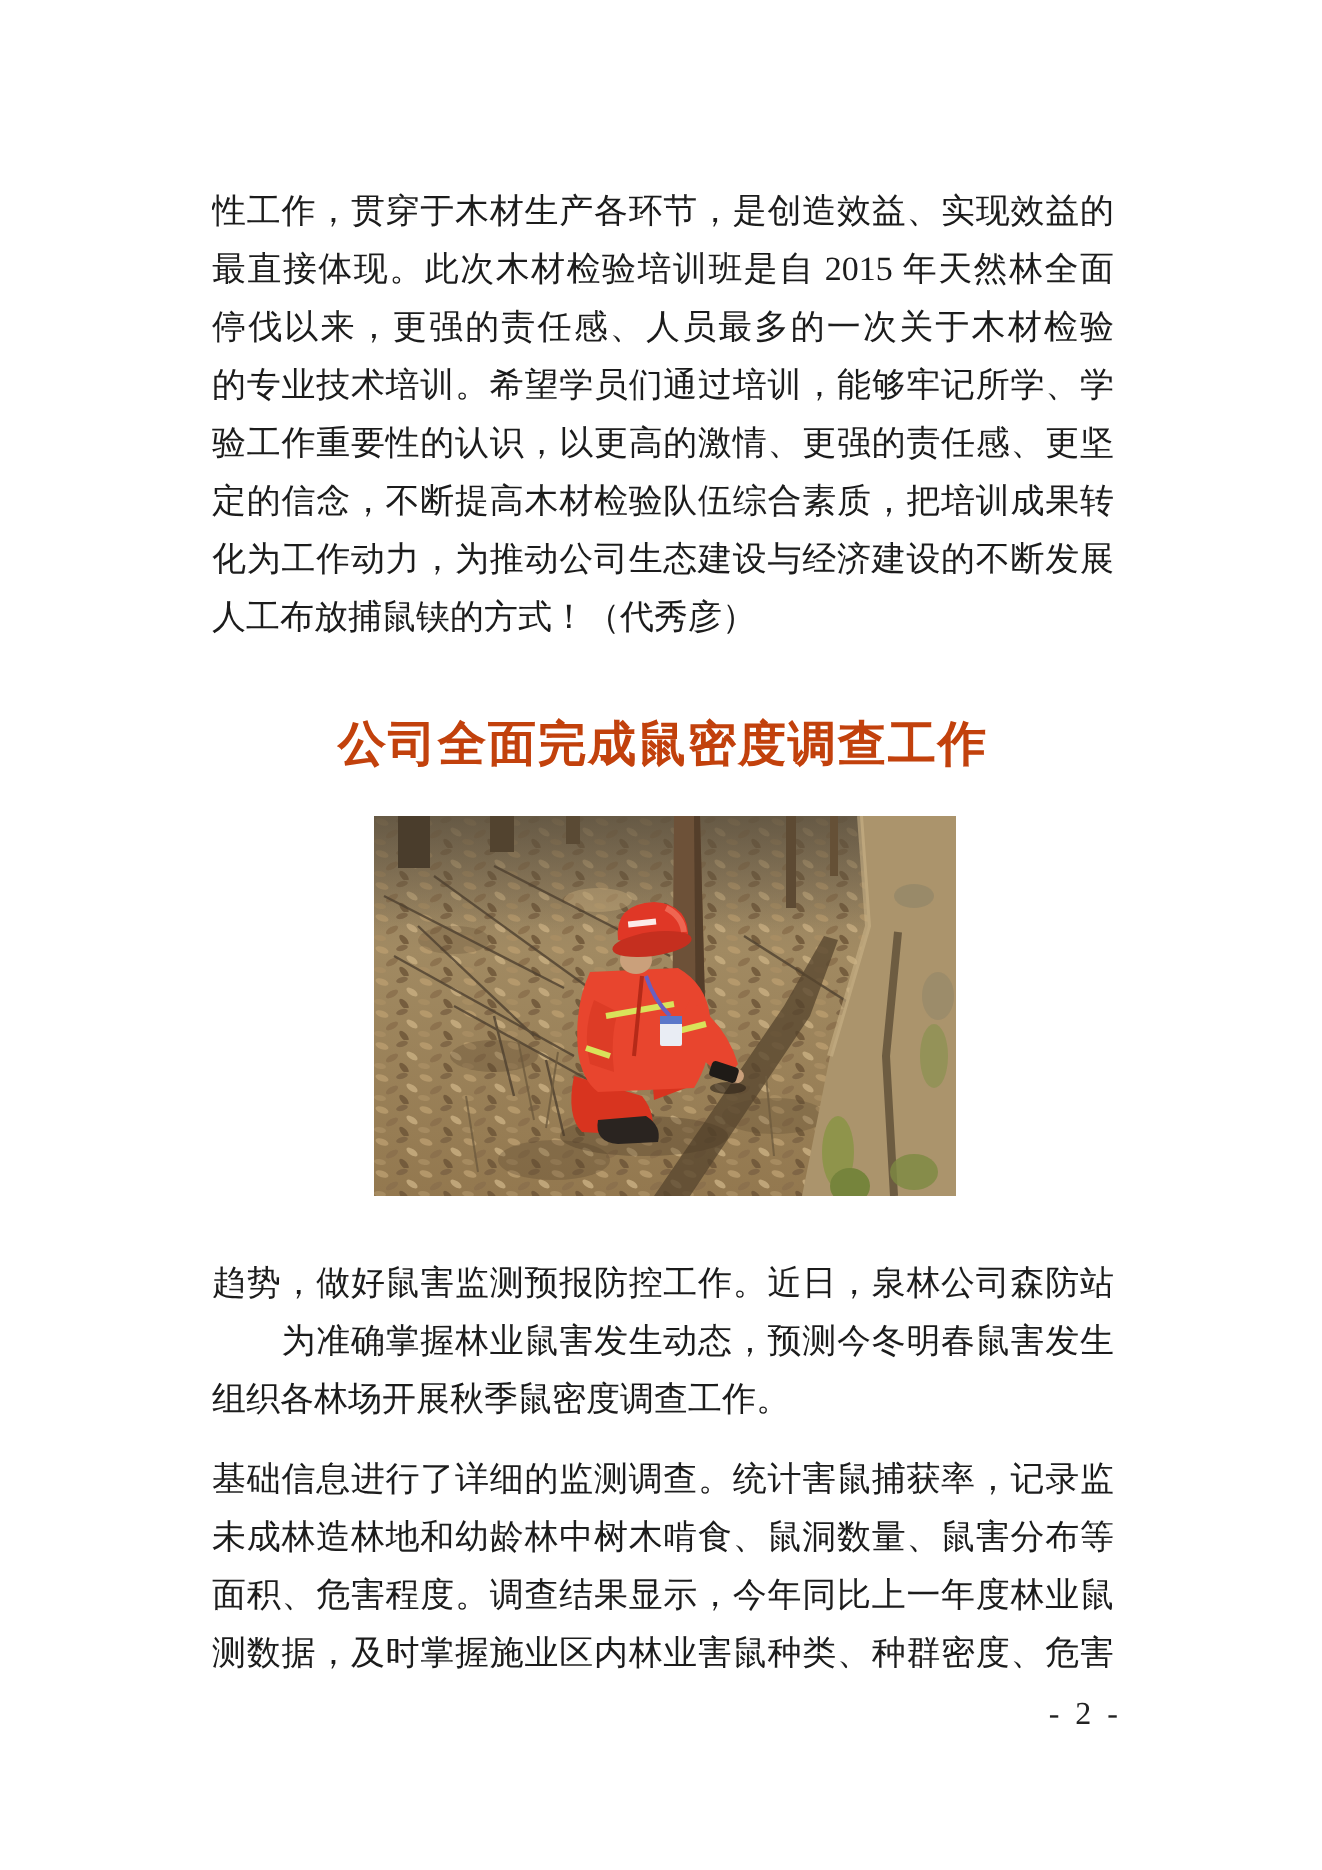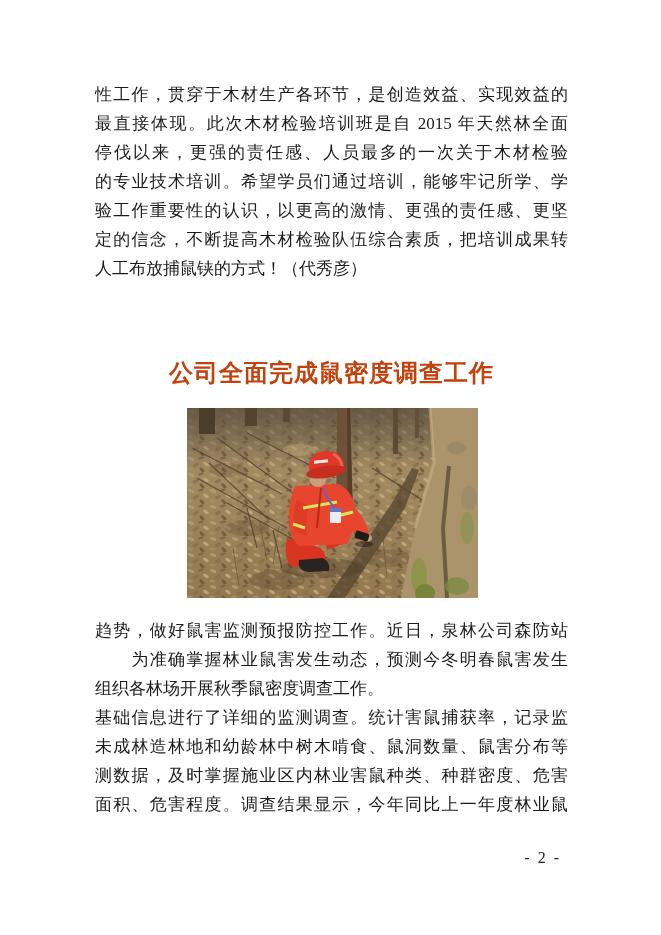--- a/index.html
+++ b/index.html
@@ -12,21 +12,21 @@
     color: #1c1c1c;
     overflow: hidden;
   }
   .textblock {
     position: absolute;
     left: 95px;
     width: 473px;
     font-size: 17px;
     line-height: 29px;
   }
-  .para { margin: 0; padding: 0; }
+  .para { margin: 11px; padding: 0; }
   .line {
     height: 29px;
     overflow: hidden;
     text-align: justify;
     text-align-last: justify;
   }
   .line.last { text-align-last: left; }
   .article-title {
     position: absolute;
     left: 95px;
@@ -70,20 +70,21 @@
 <div class="page">
 
   <div class="textblock" style="top:80px;">
     <div class="para">
         <div class="line">性工作，贯穿于木材生产各环节，是创造效益、实现效益的</div>
         <div class="line">最直接体现。此次木材检验培训班是自 2015 年天然林全面</div>
         <div class="line">停伐以来，更强的责任感、人员最多的一次关于木材检验</div>
         <div class="line">的专业技术培训。希望学员们通过培训，能够牢记所学、学</div>
         <div class="line">验工作重要性的认识，以更高的激情、更强的责任感、更坚</div>
         <div class="line">定的信念，不断提高木材检验队伍综合素质，把培训成果转</div>
+        <div class="line">化为工作动力，为推动公司生态建设与经济建设的不断发展</div>
         <div class="line last">人工布放捕鼠铗的方式！（代秀彦）</div>
       </div>
   </div>
 
   <div class="article-title">公司全面完成鼠密度调查工作</div>
 
   <div class="photo-frame" role="img" aria-label="林业工作人员身穿红色森林防火服、头戴红色安全帽，蹲在落叶覆盖的林地上布放捕鼠铗">
     <svg width="291" height="190" viewBox="0 0 291 190" preserveAspectRatio="none">
       <defs>
         <linearGradient id="gGround" x1="0" y1="0" x2="0" y2="1">
@@ -203,20 +204,20 @@
 
   <div class="textblock" style="top:616px;">
     <div class="para">
         <div class="line">趋势，做好鼠害监测预报防控工作。近日，泉林公司森防站</div>
         <div class="line">　　为准确掌握林业鼠害发生动态，预测今冬明春鼠害发生</div>
         <div class="line last">组织各林场开展秋季鼠密度调查工作。</div>
       </div>
     <div class="para">
         <div class="line">基础信息进行了详细的监测调查。统计害鼠捕获率，记录监</div>
         <div class="line">未成林造林地和幼龄林中树木啃食、鼠洞数量、鼠害分布等</div>
+        <div class="line">面积、危害程度。调查结果显示，今年同比上一年度林业鼠</div>
         <div class="line">测数据，及时掌握施业区内林业害鼠种类、种群密度、危害</div>
-        <div class="line">面积、危害程度。调查结果显示，今年同比上一年度林业鼠</div>
       </div>
   </div>
 
   <div class="footer-pagenum">- 2 -</div>
 
 </div>
 
 </body></html>

